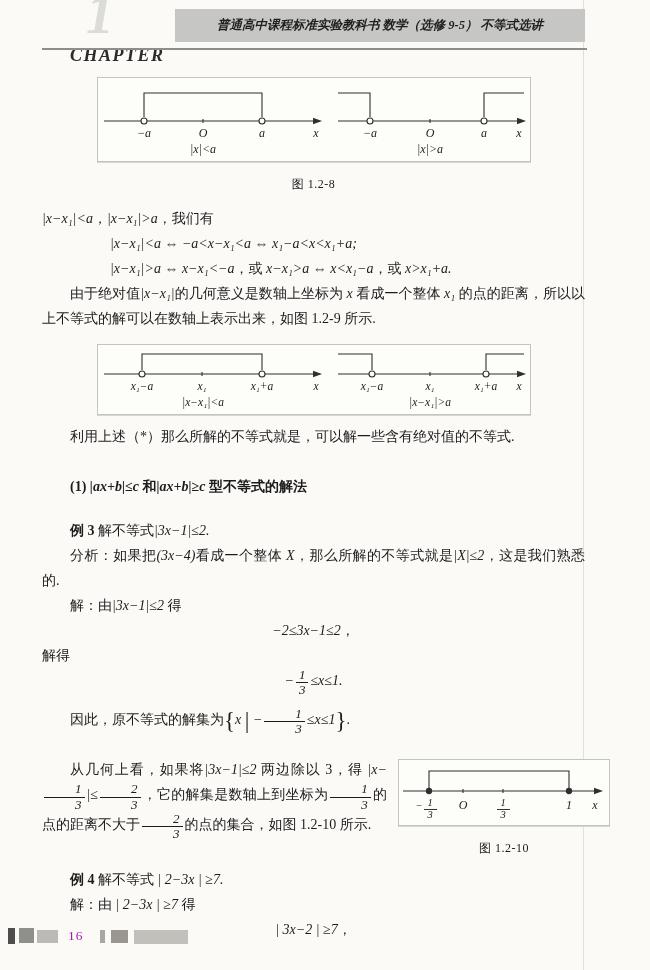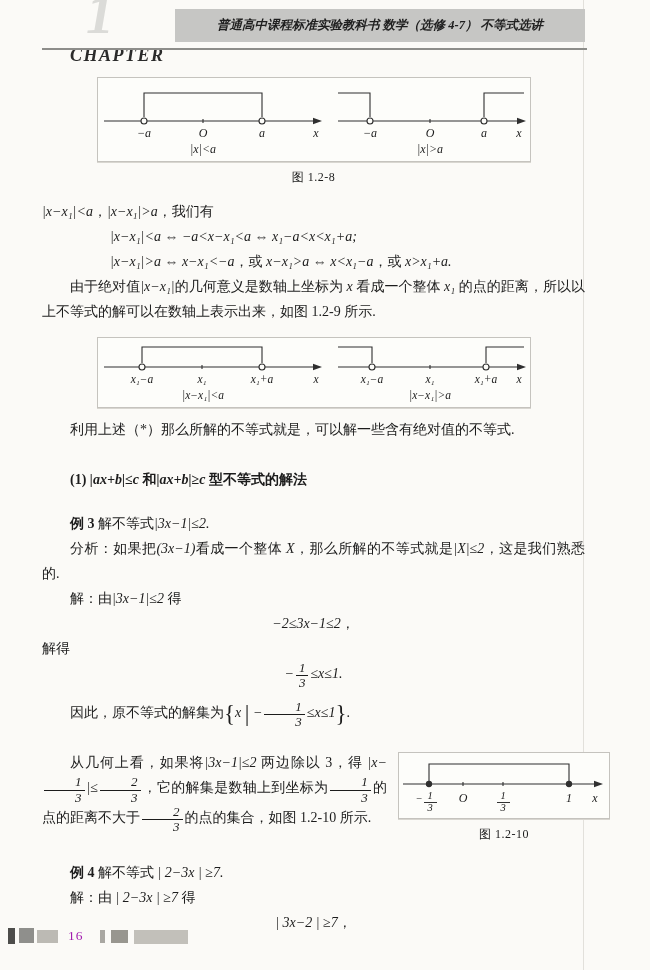--- a/index.html
+++ b/index.html
@@ -36,21 +36,21 @@
         font-size:13px;font-style:italic;margin:0 2px;}
   .frac .fn{display:block;border-bottom:1px solid #1c1c1c;padding:0 3px;}
   .frac .fd{display:block;padding:0 3px;}
 
   
   .figwrap{margin:0 auto;text-align:center;}
   .figwrap.f8{margin-top:27px;}
   .figwrap.f9{margin-top:13px;}
   .figbox{display:inline-block;border:1px solid #c5c3be;background:#fdfdfa;padding:1px 0 0;
           box-shadow:0 1px 0 #d8d6d0;}
-  .figcap{font-size:12px;margin-top:7px;text-align:center;letter-spacing:0.5px;}
+  .figcap{font-size:12px;margin-top:14px;text-align:center;letter-spacing:0.5px;}
   svg text{font-family:"Liberation Serif","DejaVu Serif",serif;fill:#1c1c1c;}
   .wrapc{margin-top:21px;}
   .figright{float:right;width:214px;margin:2px -26px 2px 10px;text-align:center;}
   .blk4{clear:both;}
   .b1{margin-top:13px;}
 
   
   .footer{position:absolute;left:0;top:926px;width:100%;height:24px;}
   .fb{position:absolute;top:2px;}
   .fb1{left:8px;width:7px;height:16px;background:#4d4d4b;}
@@ -63,21 +63,21 @@
 </style>
 </head>
 <body>
 
 <div class="page">
   <div class="scan-line"></div>
 
   <div class="header">
     <div class="numeral">1</div>
     <div class="band">
-      <div class="band-title">普通高中课程标准实验教科书  数学（选修 4-7）  不等式选讲</div>
+      <div class="band-title">普通高中课程标准实验教科书  数学（选修 9-5）  不等式选讲</div>
     </div>
     <div class="chapter">CHAPTER</div>
     <div class="rule"></div>
   </div>
 
   <div class="main">
 
     <div class="figwrap f8">
       <div class="figbox">
         <svg width="432" height="78" viewBox="0 0 432 78">
@@ -159,21 +159,21 @@
             <text x="332" y="60">|x−x₁|&gt;a</text>
           </g>
         </svg>
       </div>
     </div>
 
     <div>
         <div class="line ind mt1"><span>利用上述（*）那么所解的不等式就是，可以解一些含有绝对值的不等式.</span></div>
         <div class="line ind mt3 hd"><span>(1) </span><span class="m">|ax+b|≤c</span><span> 和</span><span class="m">|ax+b|≥c</span><span> 型不等式的解法</span></div>
         <div class="line ind mt2"><span class="b">例 3</span><span>  解不等式</span><span class="m">|3x−1|≤2.</span></div>
-        <div class="line ind"><span>分析：</span><span>如果把</span><span class="m">(3x−1)</span><span>看成一个整体 </span><span class="m">X</span><span>，那么所解的不等式就是</span><span class="m">|X|≤2</span><span>，这是我们熟悉的.</span></div>
+        <div class="line ind"><span>分析：</span><span>如果把</span><span class="m">(3x−4)</span><span>看成一个整体 </span><span class="m">X</span><span>，那么所解的不等式就是</span><span class="m">|X|≤2</span><span>，这是我们熟悉的.</span></div>
         <div class="line ind"><span>解：</span><span>由</span><span class="m">|3x−1|≤2</span><span> 得</span></div>
         <div class="line ctr"><span class="m">−2≤3x−1≤2</span><span>，</span></div>
         <div class="line"><span>解得</span></div>
         <div class="line ctr"><span class="m">−</span><span class="frac"><span class="fn">1</span><span class="fd">3</span></span><span class="m">≤x≤1.</span></div>
         <div class="line ind mt1"><span>因此，原不等式的解集为</span><span class="big">{</span><span class="m">x </span><span class="big">|</span><span class="m"> −</span><span class="frac"><span class="fn">1</span><span class="fd">3</span></span><span class="m">≤x≤1</span><span class="big">}</span><span>.</span></div>
       </div>
 
     <div class="wrapc">
       <div class="figright">
         <div class="figbox">

